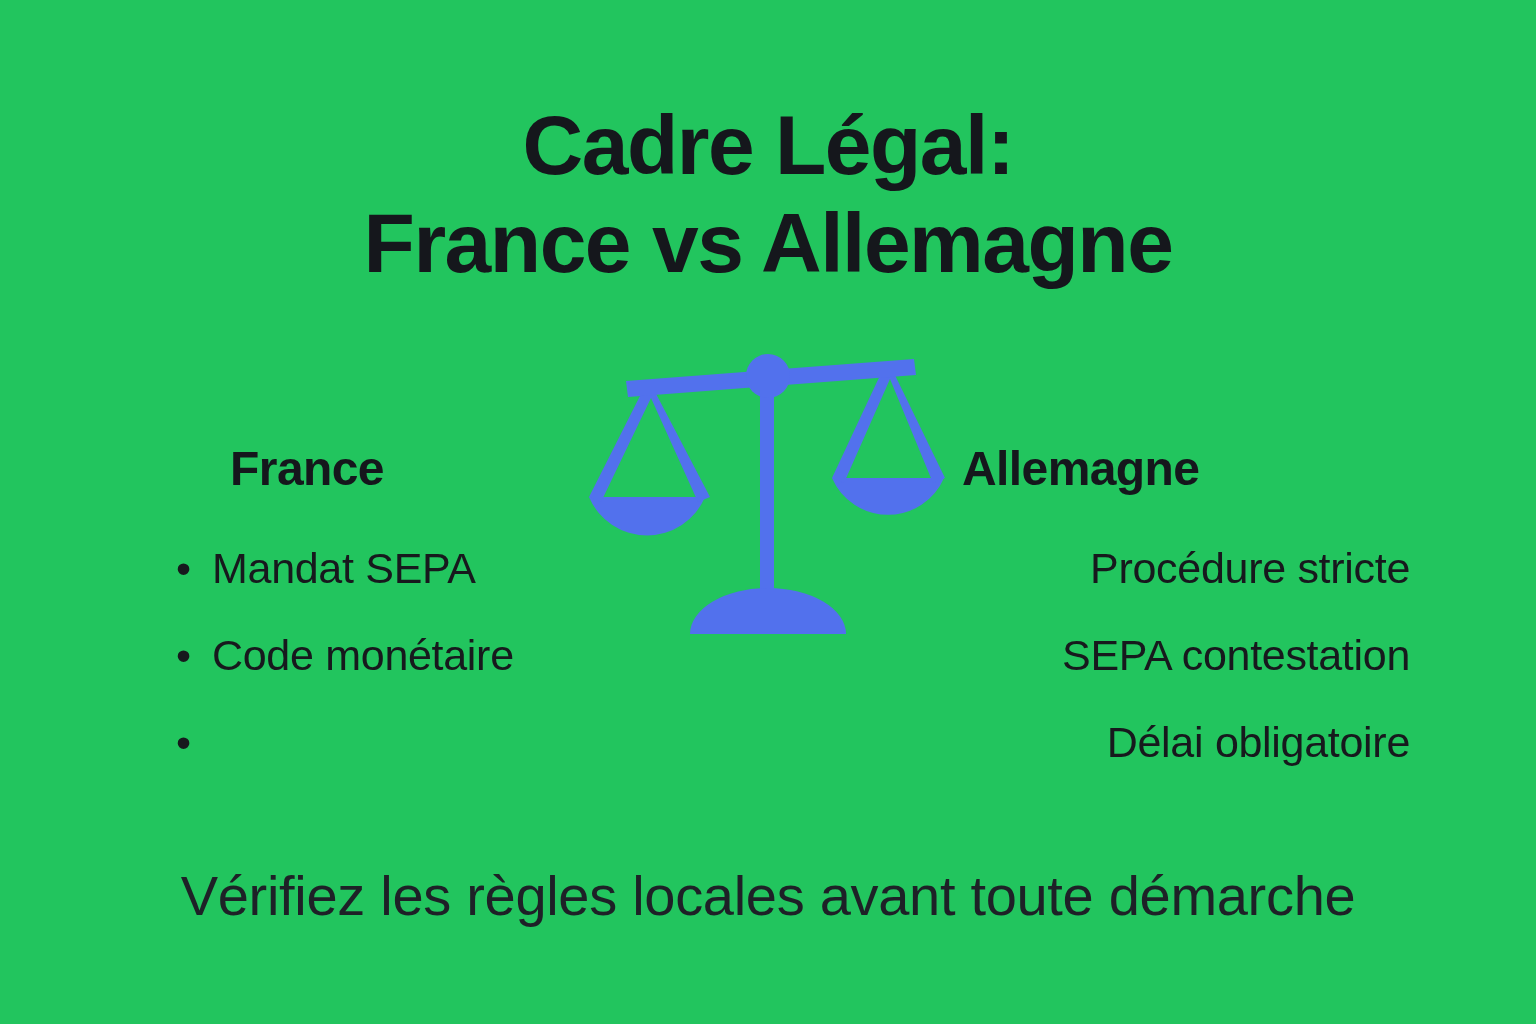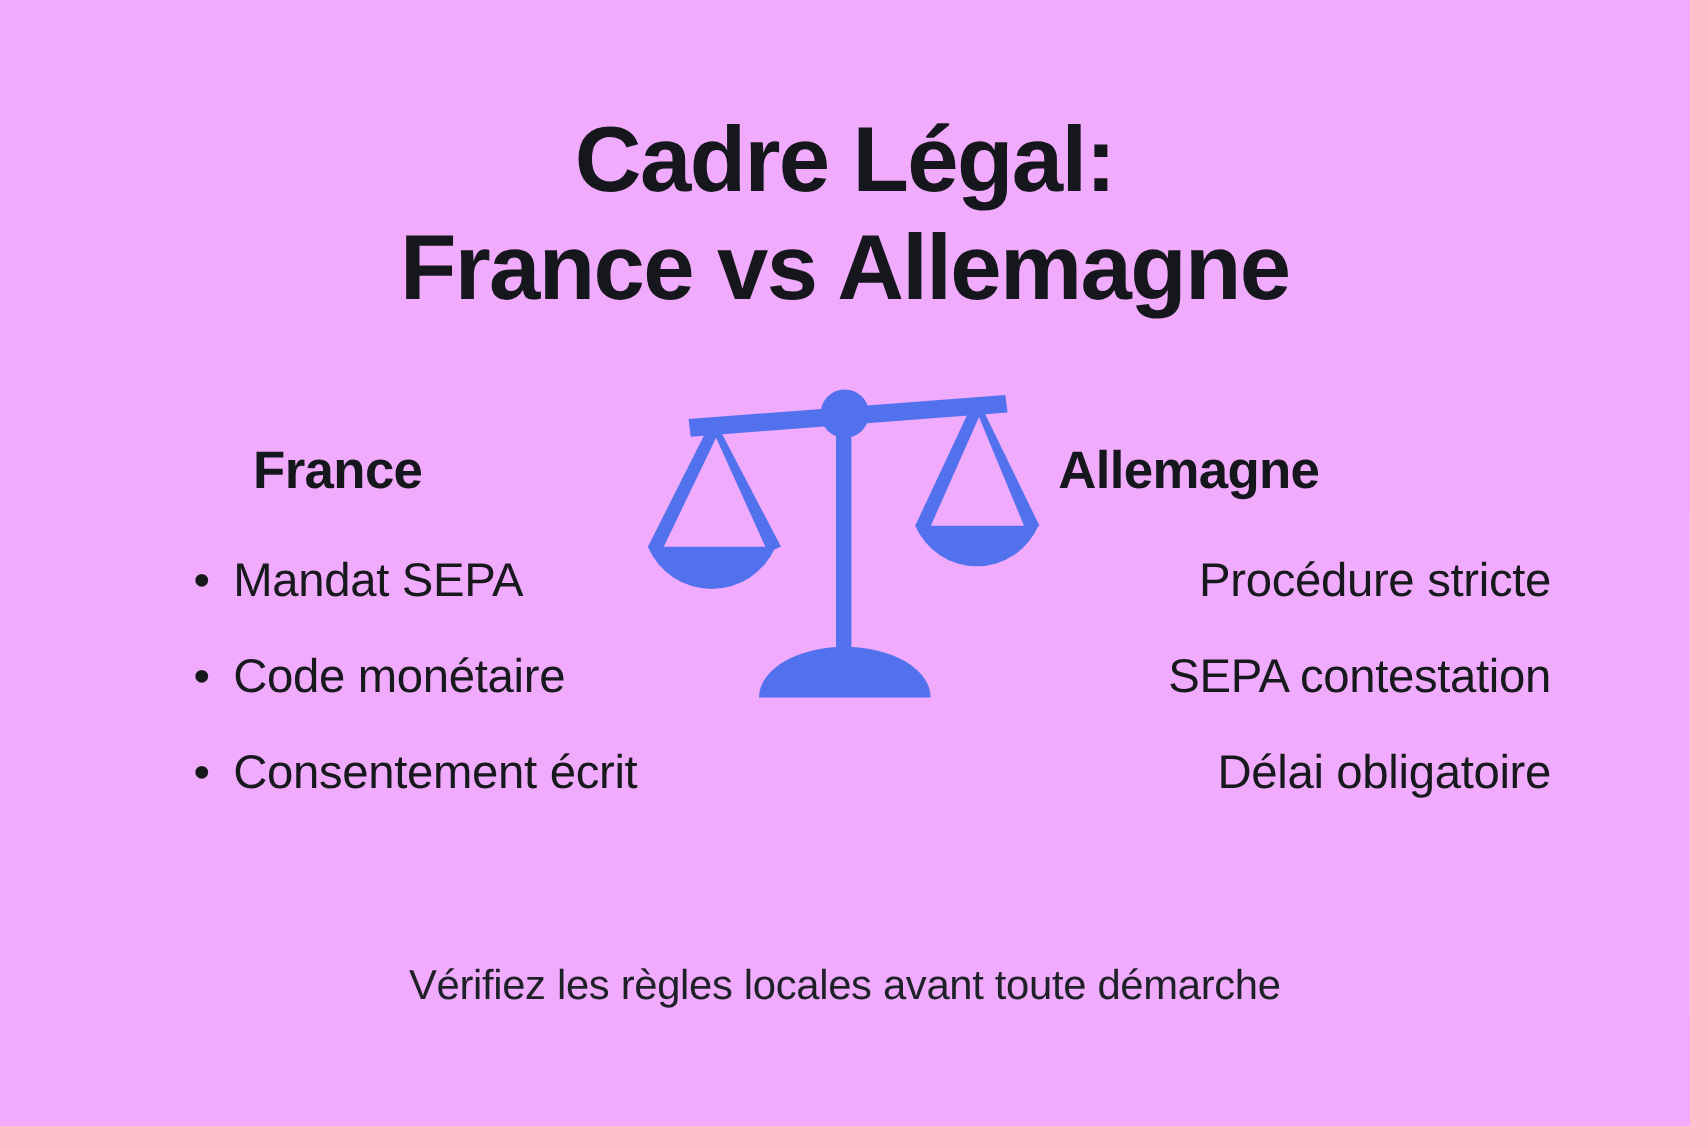--- a/index.html
+++ b/index.html
@@ -11,21 +11,21 @@
     height: 1024px;
     background: #FBF9F8;
     font-family: "Liberation Sans", sans-serif;
     overflow: hidden;
   }
 
   #slide {
     position: relative;
     width: 1536px;
     height: 1024px;
-    background: #f0abfc;
+    background: #22c55e;
   }
 
   
   #title {
     position: absolute;
     left: 0;
     top: 96px;
     width: 1536px;
     text-align: center;
     color: #15171C;
@@ -41,21 +41,21 @@
     position: absolute;
     left: 578px;
     top: 352px;
     width: 380px;
     height: 292px;
   }
 
   
   .col {
     position: absolute;
-    top: 400px;
+    top: 440px;
   }
   #col-left  { left: 120px;  width: 560px; }
   #col-right { left: 940px;  width: 470px; }
 
   .col-heading {
     color: #15171C;
     font-weight: 700;
     font-size: 48px;
     line-height: 58px;
     text-align: center;
@@ -100,21 +100,21 @@
   }
 
   
   #caption {
     position: absolute;
     left: 0;
     top: 870px;
     width: 1536px;
     text-align: center;
     color: #1E2127;
-    font-size: 38px;
+    font-size: 56px;
     line-height: 52px;
     letter-spacing: -0.3px;
   }
 </style>
 </head>
 <body>
 
 <div id="slide">
 
   <div id="title">
@@ -151,21 +151,20 @@
       <li>
         <span class="bullet">•</span>
         <span>Mandat SEPA</span>
       </li>
       <li>
         <span class="bullet">•</span>
         <span>Code monétaire</span>
       </li>
       <li>
         <span class="bullet">•</span>
-        <span>Consentement écrit</span>
       </li>
     </ul>
   </div>
 
   <div id="col-right" class="col">
     <div class="col-heading">Allemagne</div>
     <ul id="list-right" class="col-list">
       <li>
         <span>Procédure stricte</span>
       </li>

